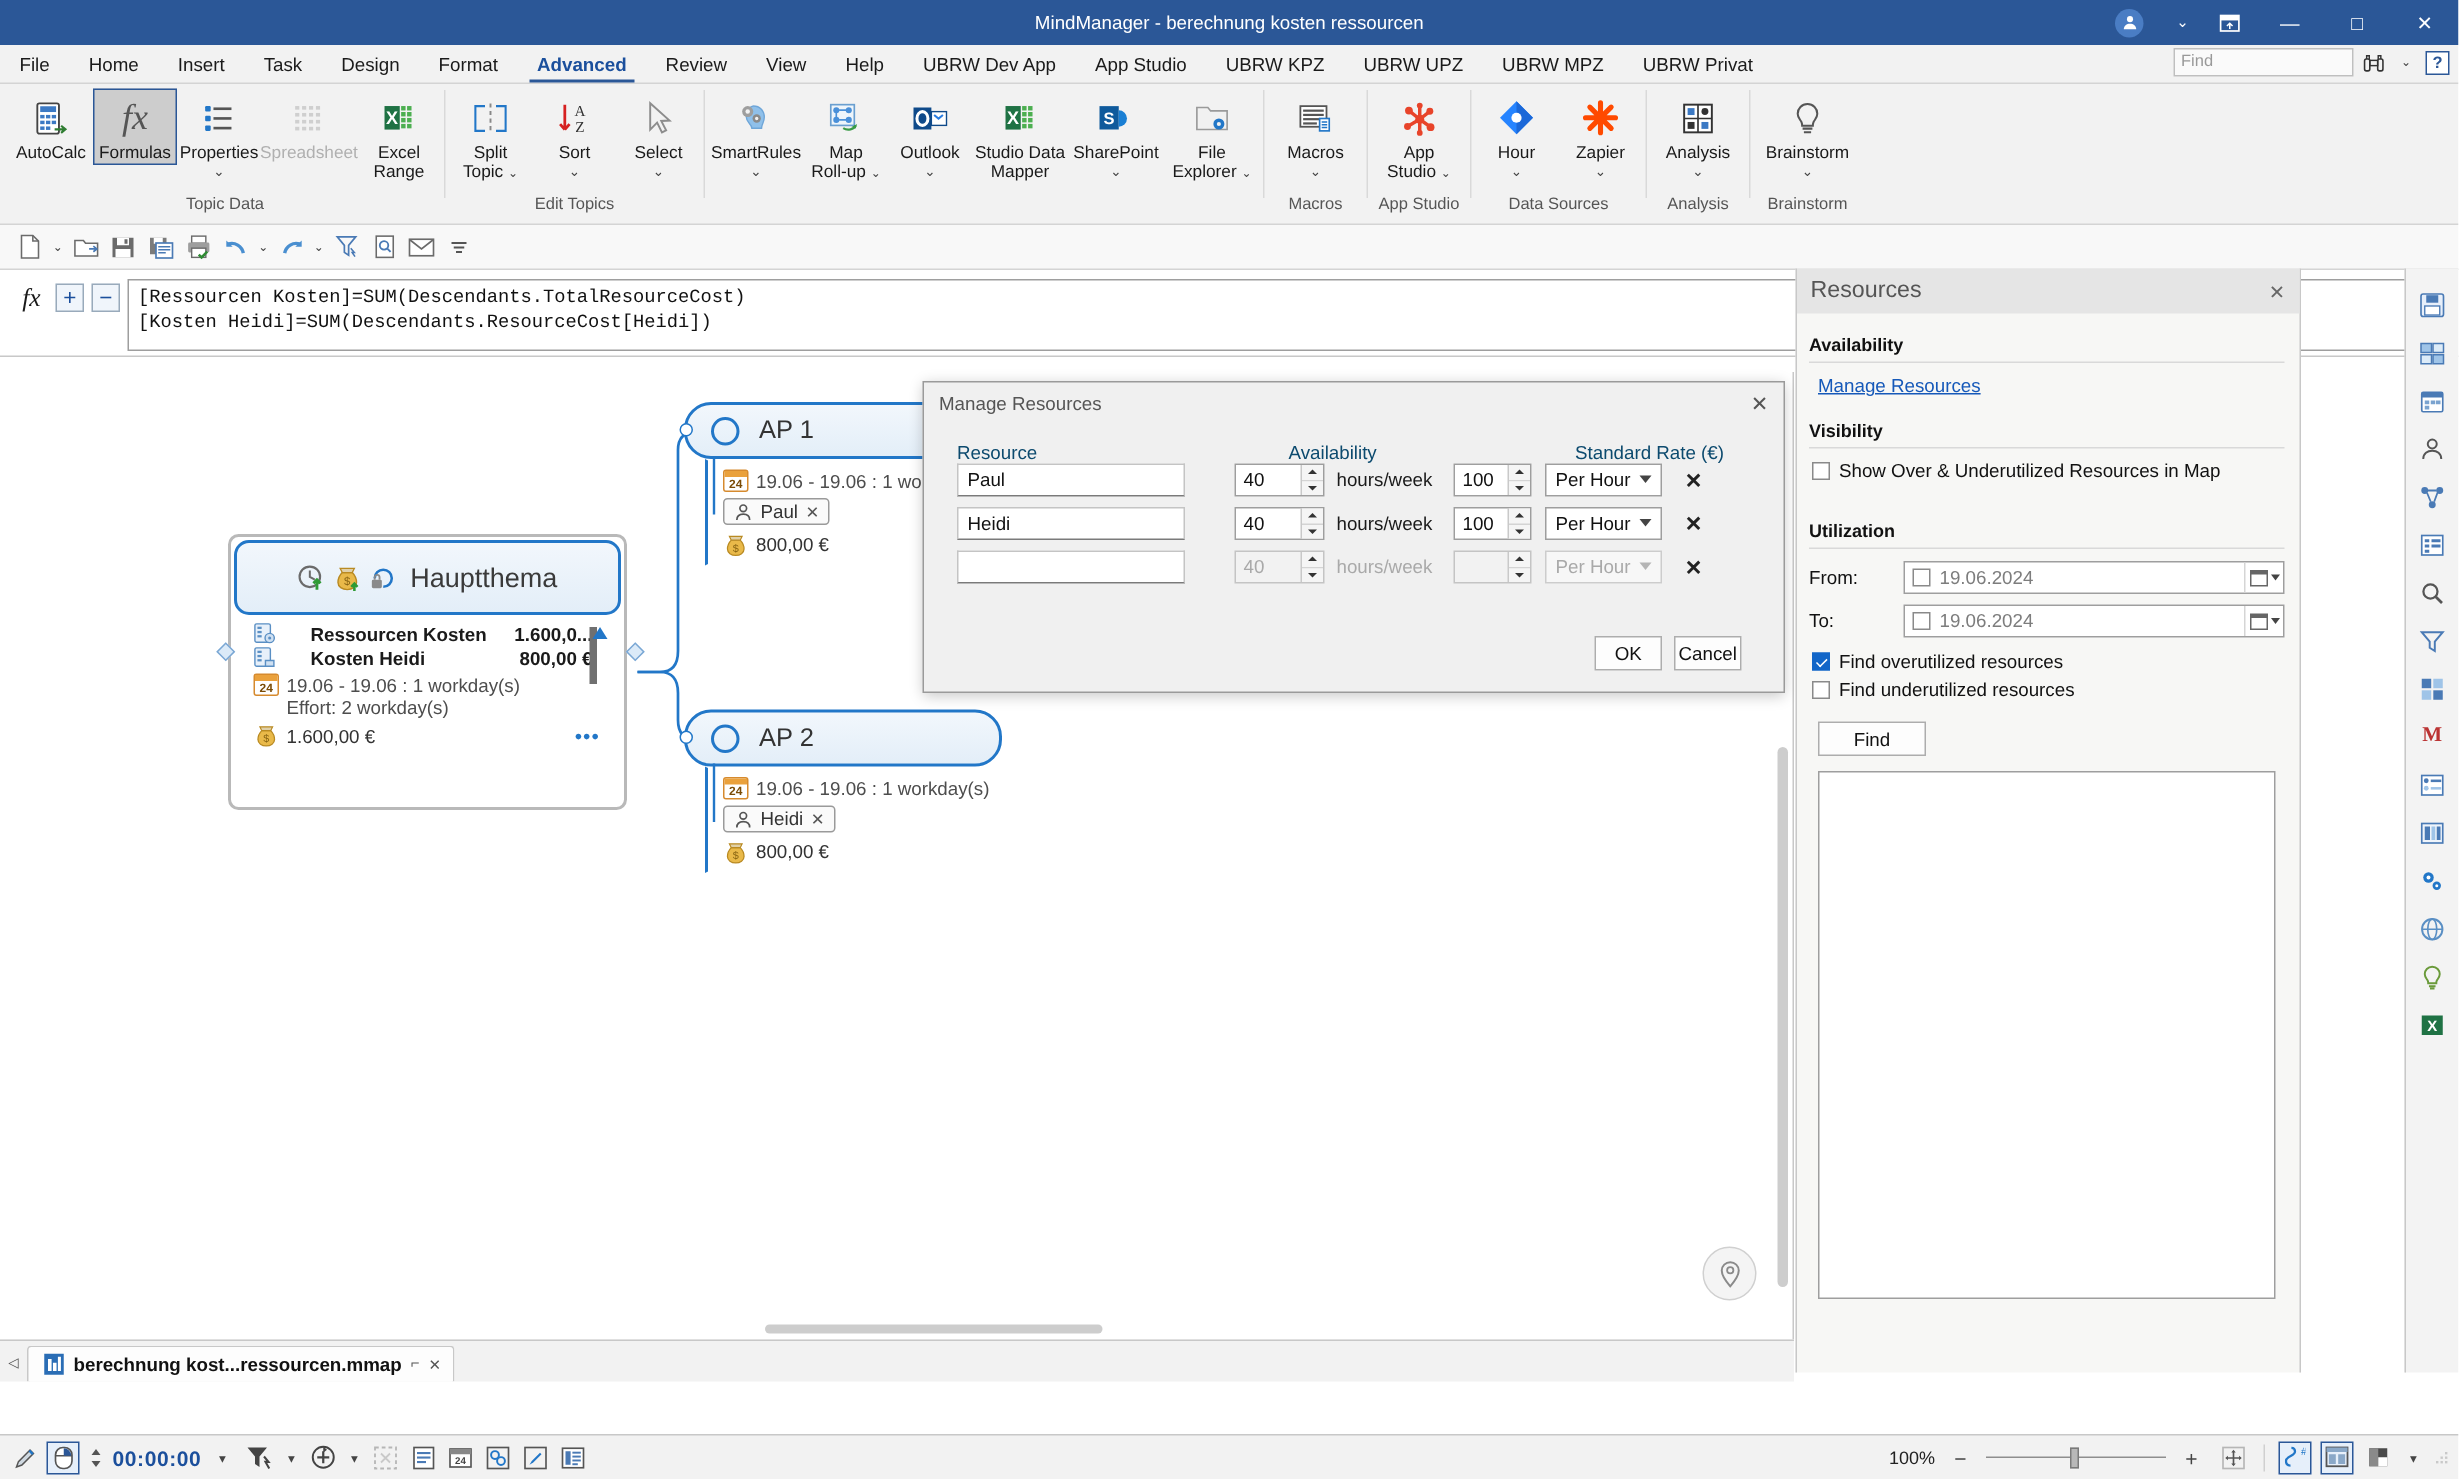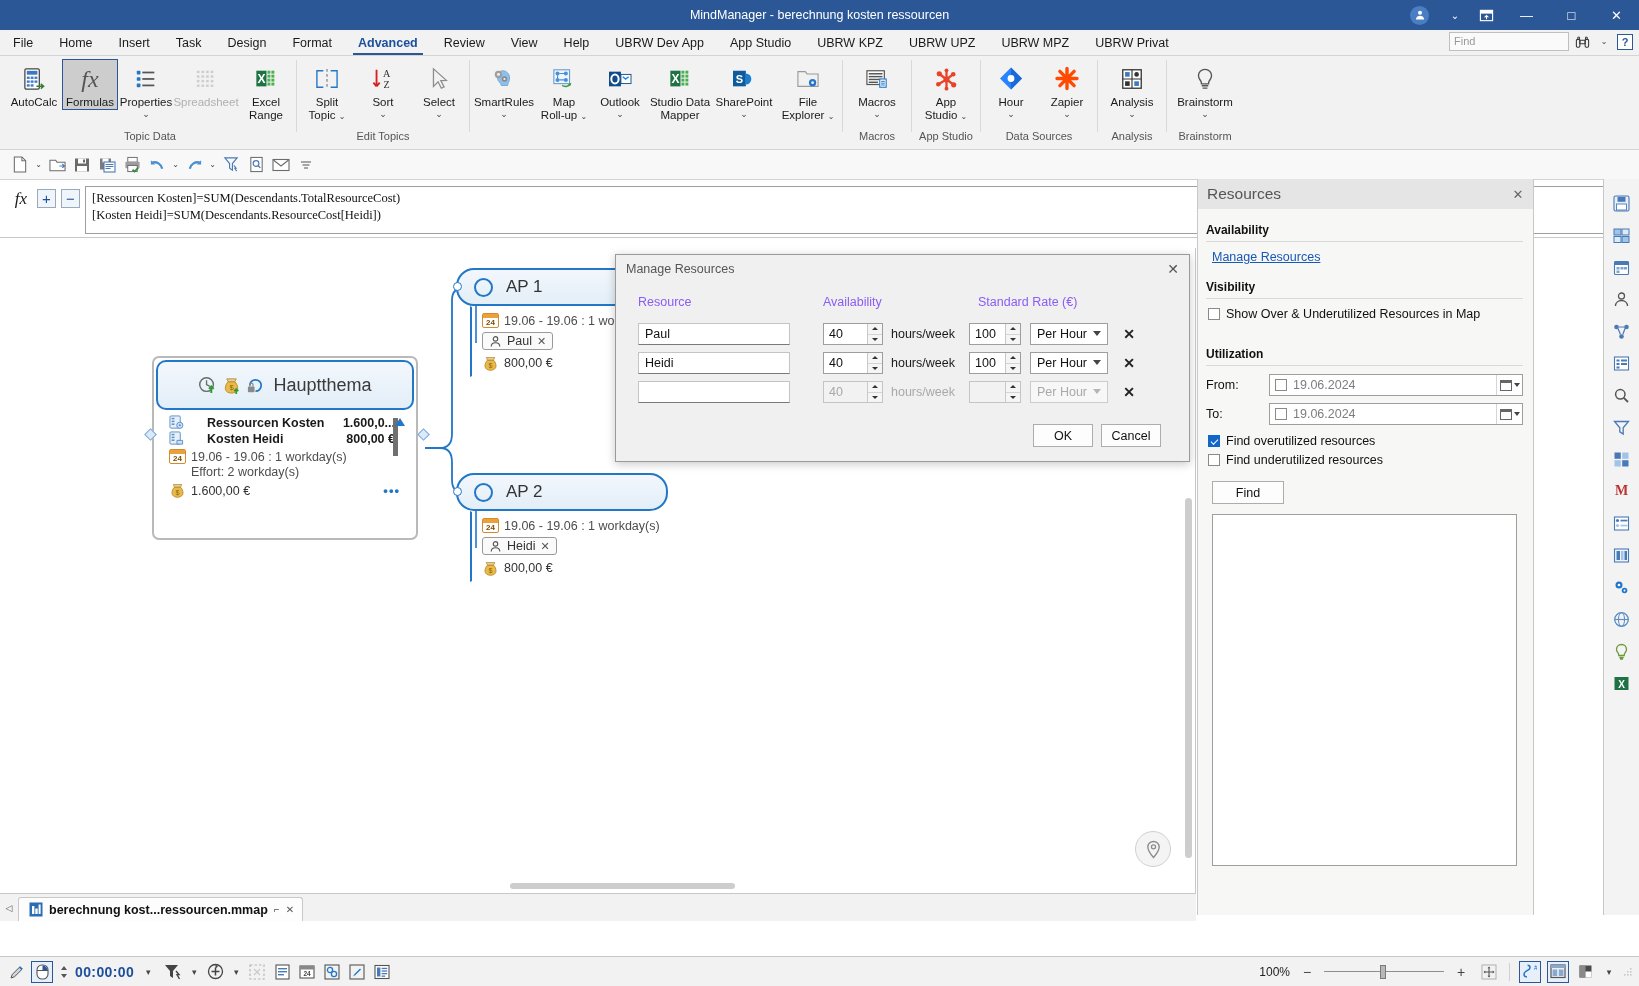--- a/index.html
+++ b/index.html
@@ -84,21 +84,21 @@
   .formulabar{
     height:58px; background:#fff; border-bottom:1px solid #c8c8c8;
     display:flex; align-items:flex-start; padding:6px 0 0 10px; gap:5px;
   }
   .fx{ font-family:"Liberation Serif", serif; font-style:italic; font-size:17px; color:#1a1a1a;
        width:22px; text-align:center; padding-top:3px;}
   .pmbtn{ width:19px;height:19px; border:1px solid #9ab; background:#f0f5fb; color:#1b4f9c;
      display:flex;align-items:center;justify-content:center; font-size:15px; line-height:14px; margin-top:3px;}
   .ftext{
     flex:1; margin-right:7px; height:48px; border:1px solid #9e9e9e; background:#fff;
-    font-family:Liberation Serif, serif; font-size:12.5px; line-height:17px;
+    font-family:Liberation Mono, monospace; font-size:12.5px; line-height:17px;
     padding:3px 6px; color:#111; white-space:pre; overflow:hidden;
   }
 
   
   .mapwrap{ position:absolute; left:0; top:248px; width:1196px; height:645px;
     background:#ffffff; border-right:1px solid #c8c8c8; overflow:hidden; }
   .mapcanvas{ position:absolute; inset:0; }
 
   
   .node{ position:absolute; }
@@ -148,21 +148,21 @@
   
   .dialog{
     position:absolute; left:615px; top:254px; width:575px; height:208px;
     background:#f0f0f0; border:1px solid #9a9a9a; box-shadow:0 2px 9px rgba(0,0,0,.22);
   }
   .dlg-title{ height:28px; display:flex; align-items:center; padding-left:10px;
     font-size:12.5px; color:#555; }
   .dlg-close{ position:absolute; right:2px; top:3px; width:28px;height:22px;
     display:flex;align-items:center;justify-content:center; color:#555; font-size:14px;}
   .dlg-body{ padding:12px 20px 0 22px; }
-  .dlg-hdrs{ display:flex; font-size:12.5px; color:#8b5cf6; margin-bottom:14px; }
+  .dlg-hdrs{ display:flex; font-size:12.5px; color:#0c4a6e; margin-bottom:0;gap:36px; }
   .dlg-hdrs span:nth-child(1){ width:185px; }
   .dlg-hdrs span:nth-child(2){ width:155px; }
   .dlg-row{ display:flex; align-items:center; margin-bottom:7px; }
   .r-name{
     width:152px; height:22px; border:1px solid #c4c4c4; border-bottom:1px solid #7a7a7a;
     background:#fff; font-size:12.5px; padding:0 6px; line-height:20px; color:#111;
   }
   .spin-wrap{ width:60px; height:22px; border:1px solid #9e9e9e; background:#fff;
     display:flex; margin-left:33px; }
   .spin-wrap.dis{ background:#f2f2f2; border-color:#c4c4c4; color:#a9a9a9;}
@@ -181,21 +181,21 @@
     width:78px; height:22px; border:1px solid #9e9e9e; background:#fff; margin-left:9px;
     font-size:12.5px; line-height:20px; padding-left:6px; position:relative; color:#111;
   }
   .sel-rate.dis{ background:#f7f7f7; border-color:#ccc; color:#a9a9a9; }
   .sel-rate .cv{ position:absolute; right:6px; top:7px; width:0;height:0;
     border-left:4px solid transparent;border-right:4px solid transparent;border-top:5px solid #444;}
   .sel-rate.dis .cv{ border-top-color:#b5b5b5; }
   .xdel{ width:22px;height:20px; margin-left:10px; display:flex;align-items:center;justify-content:center;
     font-size:14px; color:#222; font-weight:bold; }
   .dlg-footer{ position:absolute; right:28px; bottom:14px; display:flex; gap:8px; }
-  .dlg-btn{ width:60px; height:23px; border:1px solid #adadad; background:#fdfdfd;
+  .dlg-btn{ width:45px; height:23px; border:1px solid #adadad; background:#fdfdfd;
     font-size:12.5px; display:flex; align-items:center; justify-content:center; color:#111;}
 
   
   .taskpane{
     position:absolute; left:1197px; top:179px; width:337px; height:736px;
     background:#f7f7f5; border-left:1px solid #c8c8c8; border-right:1px solid #c8c8c8;
   }
   .tp-header{ height:30px; background:#e5e5e5; display:flex; align-items:center;
     padding-left:9px; position:relative; }
   .tp-title{ font-size:15.5px; color:#555; }

